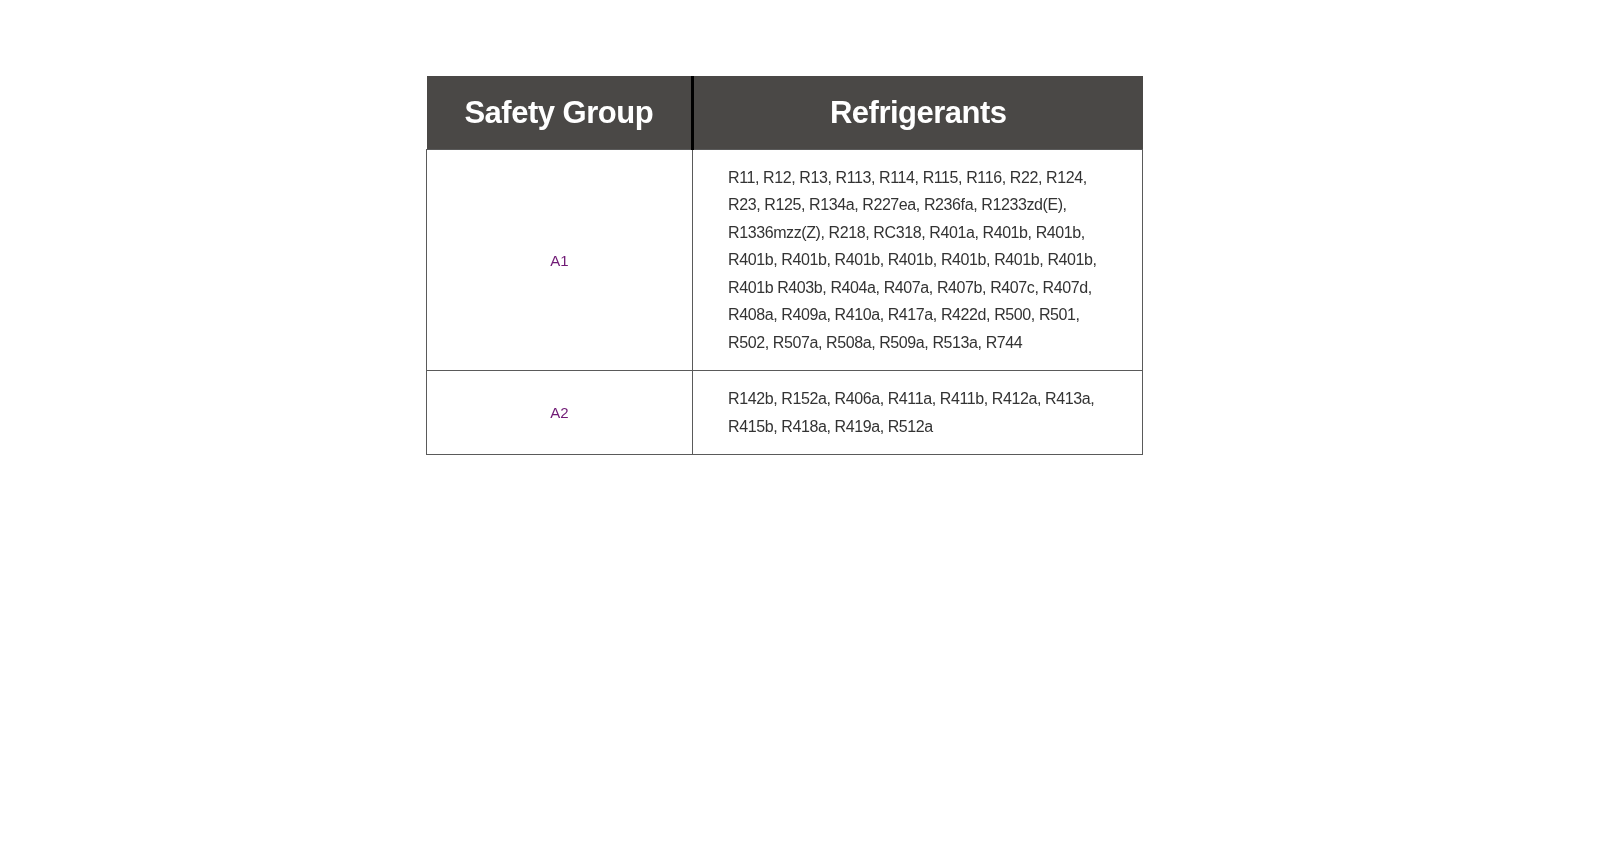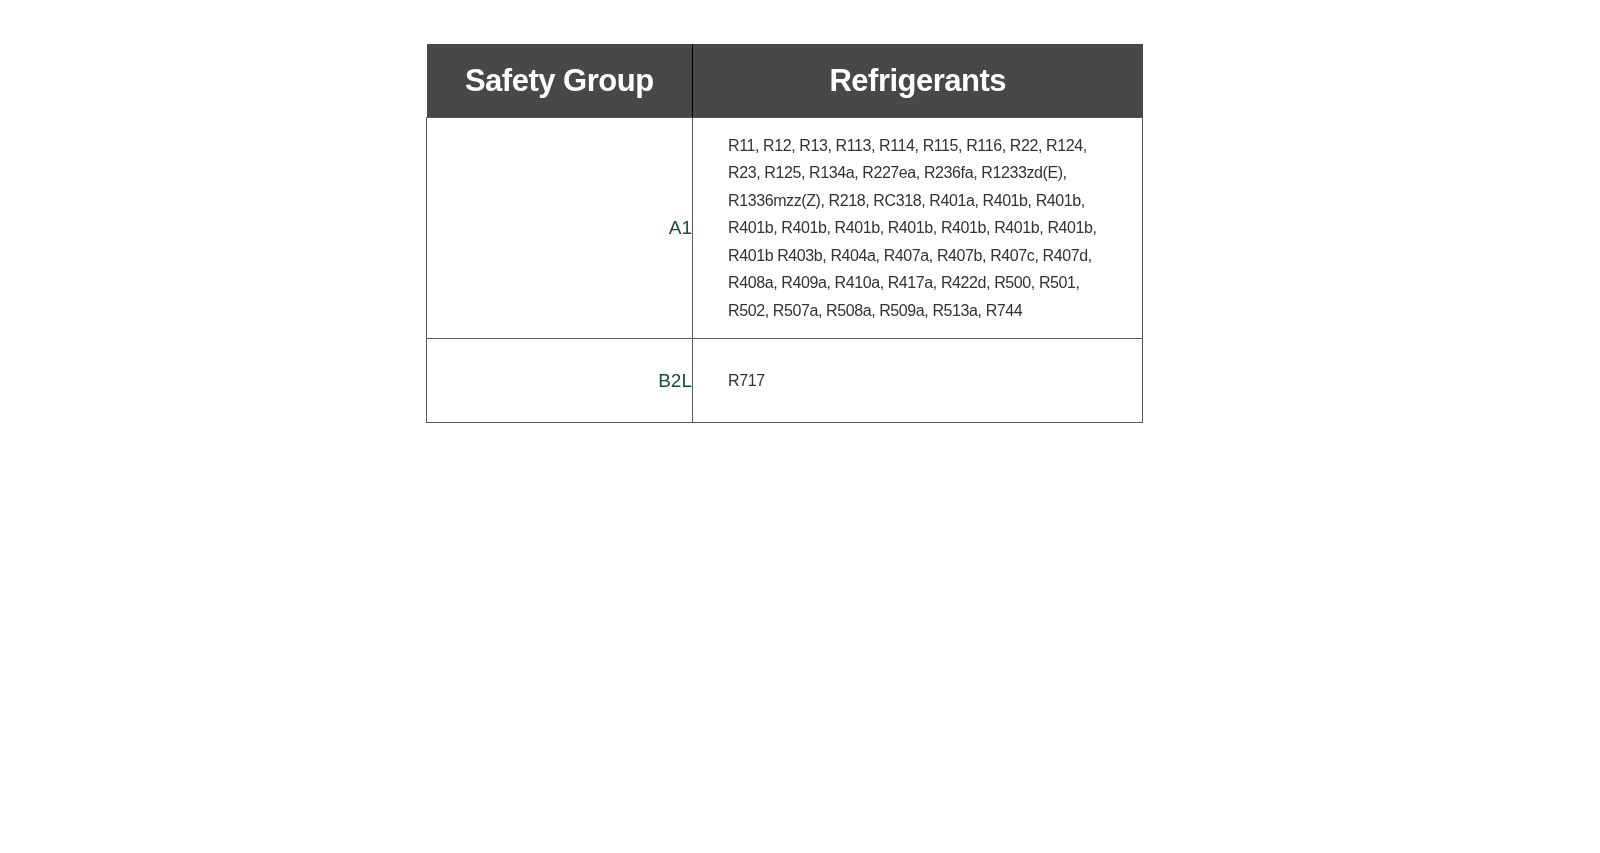--- a/index.html
+++ b/index.html
@@ -10,52 +10,52 @@
     height: 853px;
     overflow: hidden;
   }
   body {
     font-family: "Liberation Sans", "DejaVu Sans", sans-serif;
     color: #1a1a1a;
   }
   .table-wrap {
     position: absolute;
     left: 426px;
-    top: 44px;
+    top: 76px;
     width: 716px;
   }
   table {
     border-collapse: collapse;
     width: 716px;
     table-layout: fixed;
   }
   col.c1 { width: 266px; }
   col.c2 { width: 450px; }
   thead th {
     background: #4a4846;
     color: #ffffff;
     height: 73px;
     padding: 0;
     font-size: 31px;
     font-weight: bold;
     letter-spacing: -0.5px;
     text-align: center;
     vertical-align: middle;
-    border-left: 1px solid #000000;
+    border-left: 3px solid #000000;
   }
   thead th:first-child { border-left: none; }
   tbody td {
     border: 1px solid #5a5a5a;
     padding: 0;
     vertical-align: middle;
   }
   td.group {
-    text-align: right;
-    font-size: 19px;
-    color: #14532d;
+    text-align: center;
+    font-size: 15px;
+    color: #701a75;
   }
   td.refs {
     padding-left: 35px;
     padding-right: 20px;
     font-size: 16px;
     line-height: 27.5px;
     color: #333;
     letter-spacing: -0.4px;
   }
   .refs-line { display: block; white-space: nowrap; }
@@ -84,20 +84,21 @@
           <span class="refs-line">R11, R12, R13, R113, R114, R115, R116, R22, R124,</span>
           <span class="refs-line">R23, R125, R134a, R227ea, R236fa, R1233zd(E),</span>
           <span class="refs-line">R1336mzz(Z), R218, RC318, R401a, R401b, R401b,</span>
           <span class="refs-line">R401b, R401b, R401b, R401b, R401b, R401b, R401b,</span>
           <span class="refs-line">R401b R403b, R404a, R407a, R407b, R407c, R407d,</span>
           <span class="refs-line">R408a, R409a, R410a, R417a, R422d, R500, R501,</span>
           <span class="refs-line">R502, R507a, R508a, R509a, R513a, R744</span>
         </td>
       </tr>
       <tr class="r-std">
-        <td class="group">B2L</td>
+        <td class="group">A2</td>
         <td class="refs">
-          <span class="refs-line">R717</span>
+          <span class="refs-line">R142b, R152a, R406a, R411a, R411b, R412a, R413a,</span>
+          <span class="refs-line">R415b, R418a, R419a, R512a</span>
         </td>
       </tr>
     </tbody>
   </table>
 </div>
 
 </body></html>

